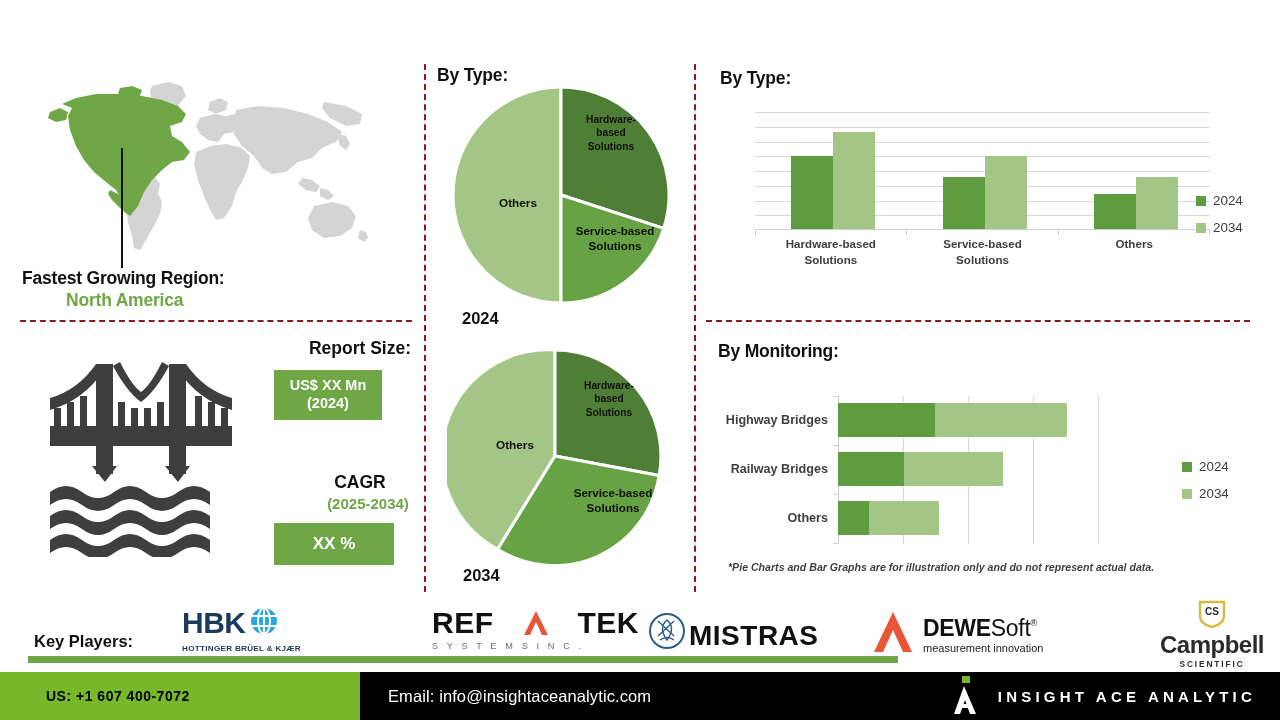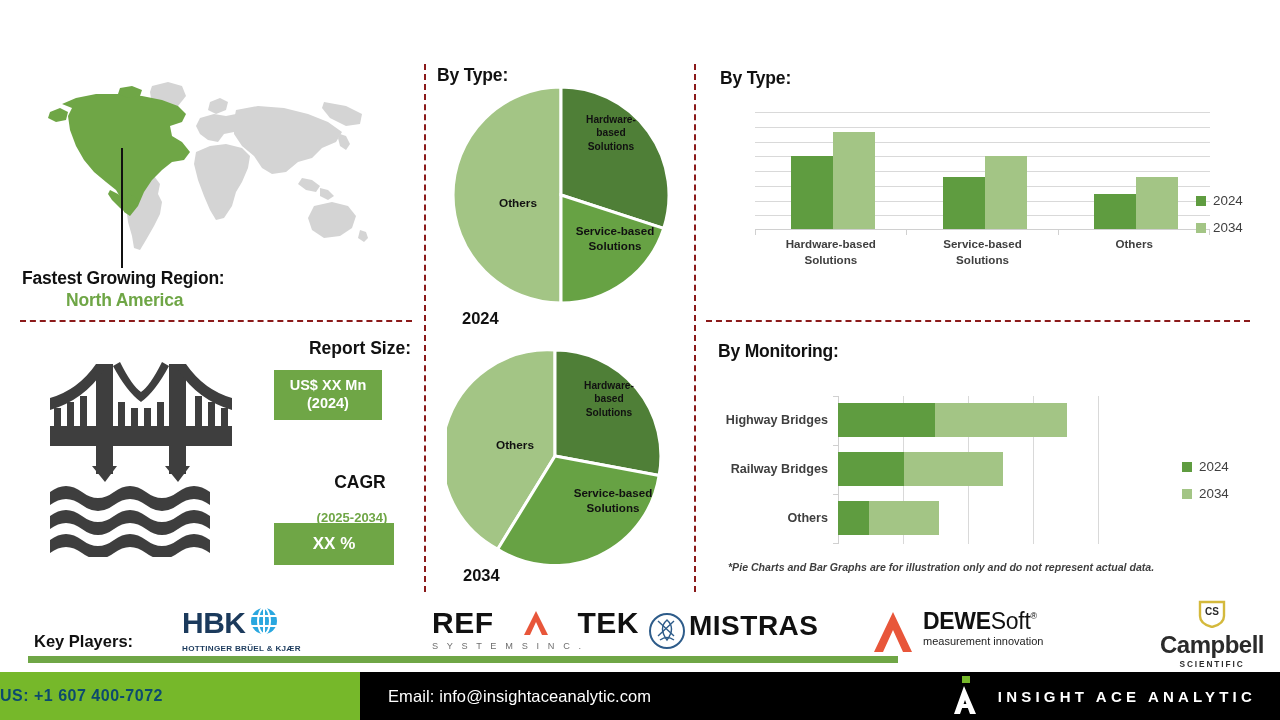--- a/index.html
+++ b/index.html
@@ -21,21 +21,21 @@
   .region-label{position:absolute;left:22px;top:268px;font-size:17.5px;font-weight:bold;color:#111;letter-spacing:-0.2px;}
   .region-value{position:absolute;left:66px;top:290px;font-size:17.5px;font-weight:bold;color:#6FA646;letter-spacing:-0.2px;}
 
   .bridge-icon{position:absolute;left:36px;top:352px;width:210px;height:205px;}
   .bridge-icon svg{width:100%;height:100%;}
 
   .ms-title{position:absolute;left:280px;top:338px;width:160px;text-align:center;font-size:17.5px;font-weight:bold;color:#111;}
   .green-box{position:absolute;background:#6FA646;color:#fff;display:flex;flex-direction:column;align-items:center;justify-content:center;font-weight:bold;line-height:1.24;text-align:center;}
   .ms-box{left:274px;top:370px;width:108px;height:50px;font-size:14.5px;}
   .cagr-title{position:absolute;left:280px;top:472px;width:160px;text-align:center;font-size:17.5px;font-weight:bold;color:#111;}
-  .cagr-years{position:absolute;left:272px;top:495px;width:160px;text-align:center;font-size:13px;font-weight:bold;color:#6FA646;margin-top:15px;}
+  .cagr-years{position:absolute;left:288px;top:495px;width:160px;text-align:center;font-size:15px;font-weight:bold;color:#6FA646;}
   .cagr-box{left:274px;top:523px;width:120px;height:42px;font-size:17px;}
 
   
   .sec-title{position:absolute;font-size:17.5px;font-weight:bold;color:#111;letter-spacing:-0.2px;}
   .pie-wrap{position:absolute;}
   .pie-wrap svg{display:block;}
   .pie-year{position:absolute;font-size:16.5px;font-weight:bold;color:#111;}
   .pie-lbl{position:absolute;font-size:10.2px;font-weight:bold;color:#111;text-align:center;line-height:1.32;font-family:"Liberation Sans",sans-serif;}
 
   
@@ -58,21 +58,21 @@
   .hseg{height:100%;}
   .hbar-lbl{position:absolute;text-align:right;font-size:12.6px;font-weight:bold;color:#3f3f3f;width:160px;}
   .yaxis-line{position:absolute;left:0;top:0;width:1px;height:100%;background:#d0d0d0;}
   .ytick{position:absolute;left:-5px;width:5px;height:1px;background:#d0d0d0;}
   .disclaimer{position:absolute;left:728px;top:561px;font-size:10.6px;font-style:italic;font-weight:bold;color:#3f3f3f;}
 
   
   .kp-strip{position:absolute;left:0;top:594px;width:1280px;height:72px;background:#fff;}
   .kp-label{position:absolute;left:34px;top:632px;font-size:16.5px;font-weight:bold;color:#111;}
   .kp-greenbar{position:absolute;left:28px;top:656px;width:870px;height:7px;background:#6FA646;}
-  .logo{position:absolute;display:flex;align-items:flex-start;}
+  .logo{position:absolute;display:flex;align-items:flex-end;}
 
   .hbk{left:182px;top:606px;}
   .hbk-main{font-size:30px;font-weight:bold;color:#1b3a5c;letter-spacing:-0.5px;line-height:1;font-family:"Liberation Sans",sans-serif;}
   .hbk-sub{font-size:8.1px;font-weight:bold;color:#1b3a5c;letter-spacing:0.3px;margin-top:4px;}
 
   .reftek{left:432px;top:608px;}
   .reftek-main{font-size:30px;font-weight:bold;color:#111;letter-spacing:0.5px;line-height:1;}
   .reftek-sub{font-size:9.2px;color:#6f6f6f;letter-spacing:3.1px;margin-top:3px;}
 
   .mistras{left:648px;top:612px;}
@@ -82,21 +82,21 @@
   .dewe-main{font-size:23px;font-weight:bold;color:#111;line-height:1;letter-spacing:-0.3px;}
   .dewe-sub{font-size:11px;color:#222;margin-top:2px;}
 
   .campbell{left:1160px;top:600px;text-align:center;}
   .camp-main{font-size:24px;font-weight:bold;color:#2b2b2b;line-height:1;letter-spacing:-0.5px;}
   .camp-sub{font-size:8.3px;font-weight:bold;color:#2b2b2b;letter-spacing:1.9px;margin-top:2px;}
 
   
   .footer{position:absolute;left:0;top:672px;width:1280px;height:48px;background:#000;display:flex;align-items:center;}
   .footer-phone{width:360px;height:48px;background:#76B82A;display:flex;align-items:center;}
-  .footer-phone span{color:#0c4a6e;font-size:16px;font-weight:bold;letter-spacing:0.5px;}
+  .footer-phone span{color:#000000;font-size:14px;font-weight:bold;letter-spacing:0.5px;margin-left:46px;}
   .footer-email{color:#fff;font-size:16.5px;margin-left:28px;letter-spacing:0.1px;}
   .footer-brand{position:absolute;right:24px;display:flex;align-items:center;}
   .brand-name{color:#fff;font-size:15px;font-weight:bold;letter-spacing:4.2px;margin-left:18px;}
 </style>
 </head>
 <body>
 
 <div id="page">
 
 

